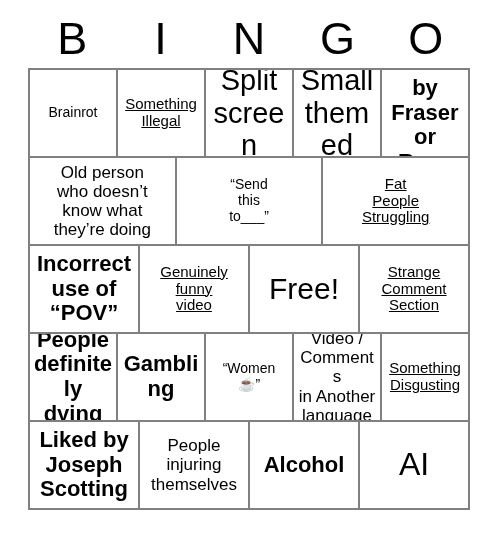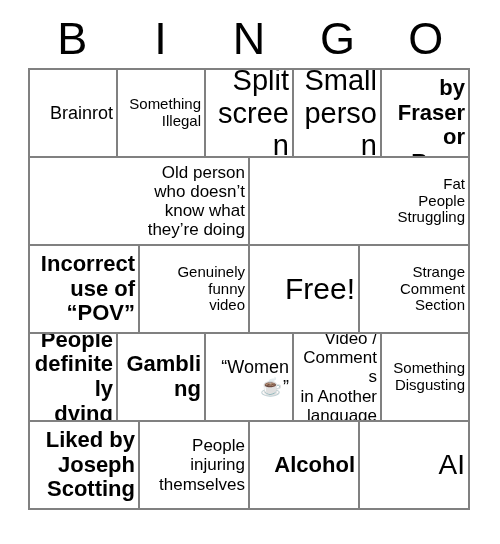--- a/index.html
+++ b/index.html
@@ -65,30 +65,29 @@
     text-align: center;
     padding: 1px 3px;
     overflow: hidden;
   }
   .cell-text {
     display: block;
     width: 100%;
     line-height: 1.12;
     word-wrap: break-word;
     white-space: pre-line;
-    text-align: right;
   }
 
   
   .fs-xl  { font-size: 29px; }
-  .fs-lg  { font-size: 18px; }
+  .fs-lg  { font-size: 14px; }
   .fs-md  { font-size: 22px; font-weight: bold; }
-  .fs-sm  { font-size: 15px; }
+  .fs-sm  { font-size: 15px; text-decoration: underline; }
   .fs-xs  { font-size: 17px; }
-  .fs-huge{ font-size: 28px; }
+  .fs-huge{ font-size: 32px; }
   .fs-free{ font-size: 30px; }
 </style>
 </head>
 <body>
 
 <div id="card">
 
   <div class="header-row">
     <div class="header-cell">B</div>
     <div class="header-cell">I</div>
@@ -105,36 +104,41 @@
         <div class="cell">
           <span class="cell-text fs-sm">Something
 Illegal</span>
         </div>
         <div class="cell">
           <span class="cell-text fs-xl">Split
 screen</span>
         </div>
         <div class="cell">
           <span class="cell-text fs-xl">Small
-person</span>
+themed</span>
         </div>
         <div class="cell">
           <span class="cell-text fs-md">Liked by
 Fraser
 or Rose</span>
         </div>
       </div>
       <div class="grid-row">
         <div class="cell">
           <span class="cell-text fs-xs">Old person
 who doesn’t
 know what
 they’re doing</span>
         </div>
         <div class="cell">
+          <span class="cell-text fs-lg">“Send
+this
+to___”</span>
+        </div>
+        <div class="cell">
           <span class="cell-text fs-sm">Fat
 People
 Struggling</span>
         </div>
       </div>
       <div class="grid-row">
         <div class="cell">
           <span class="cell-text fs-md">Incorrect
 use of
 “POV”</span>

